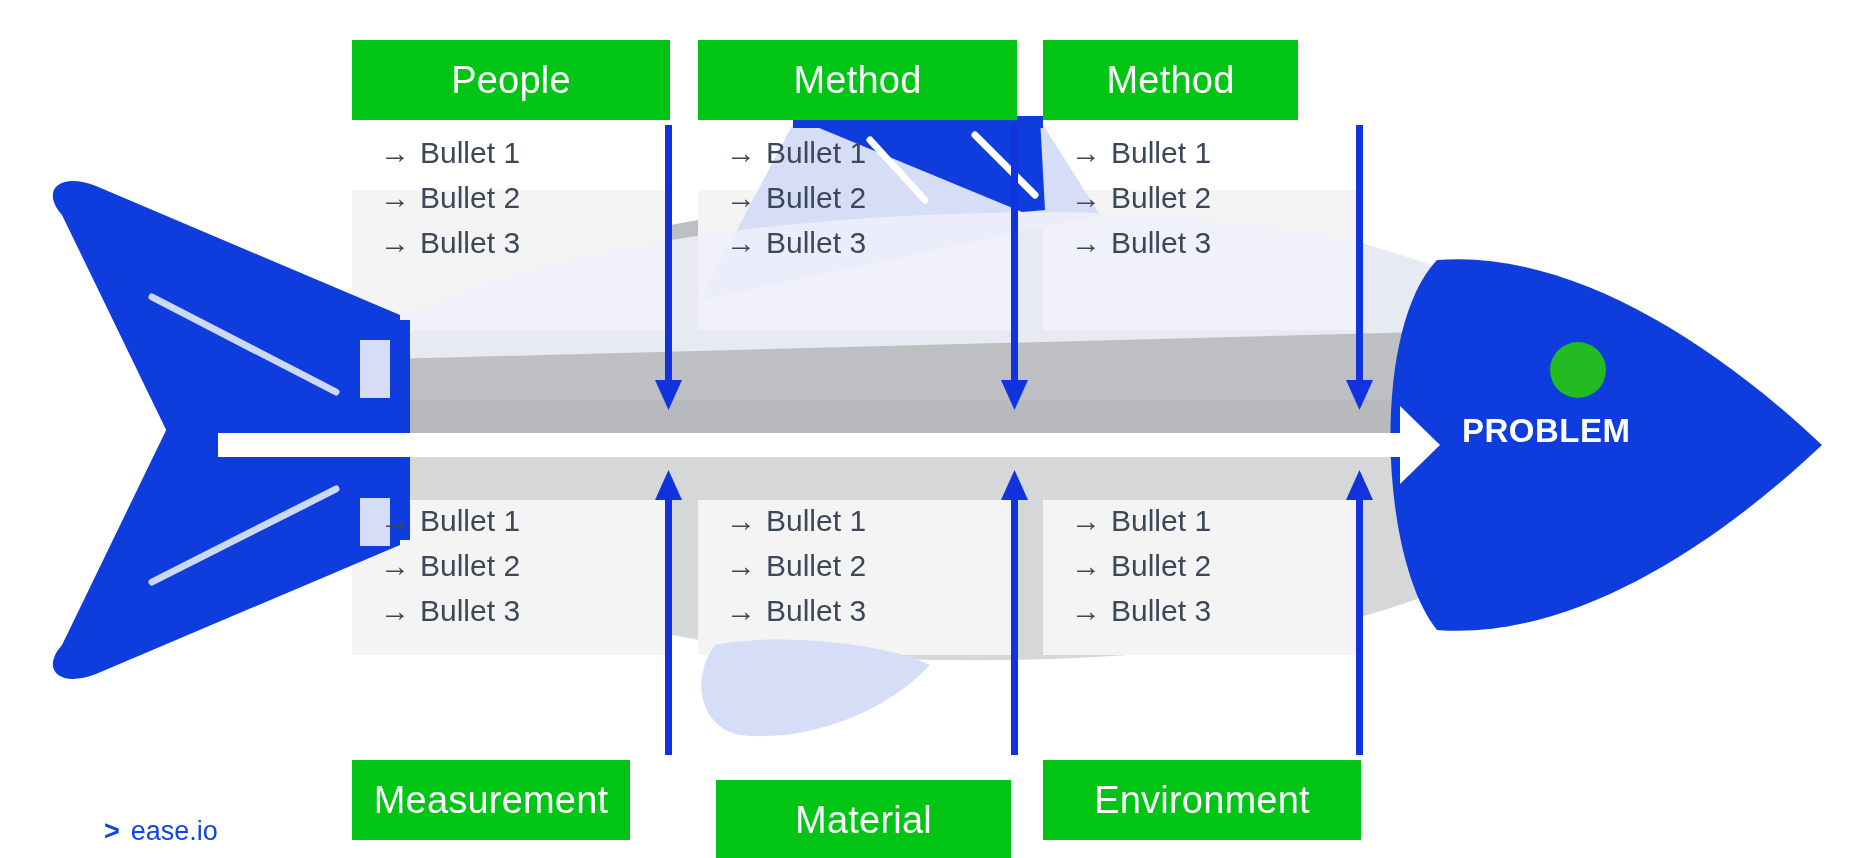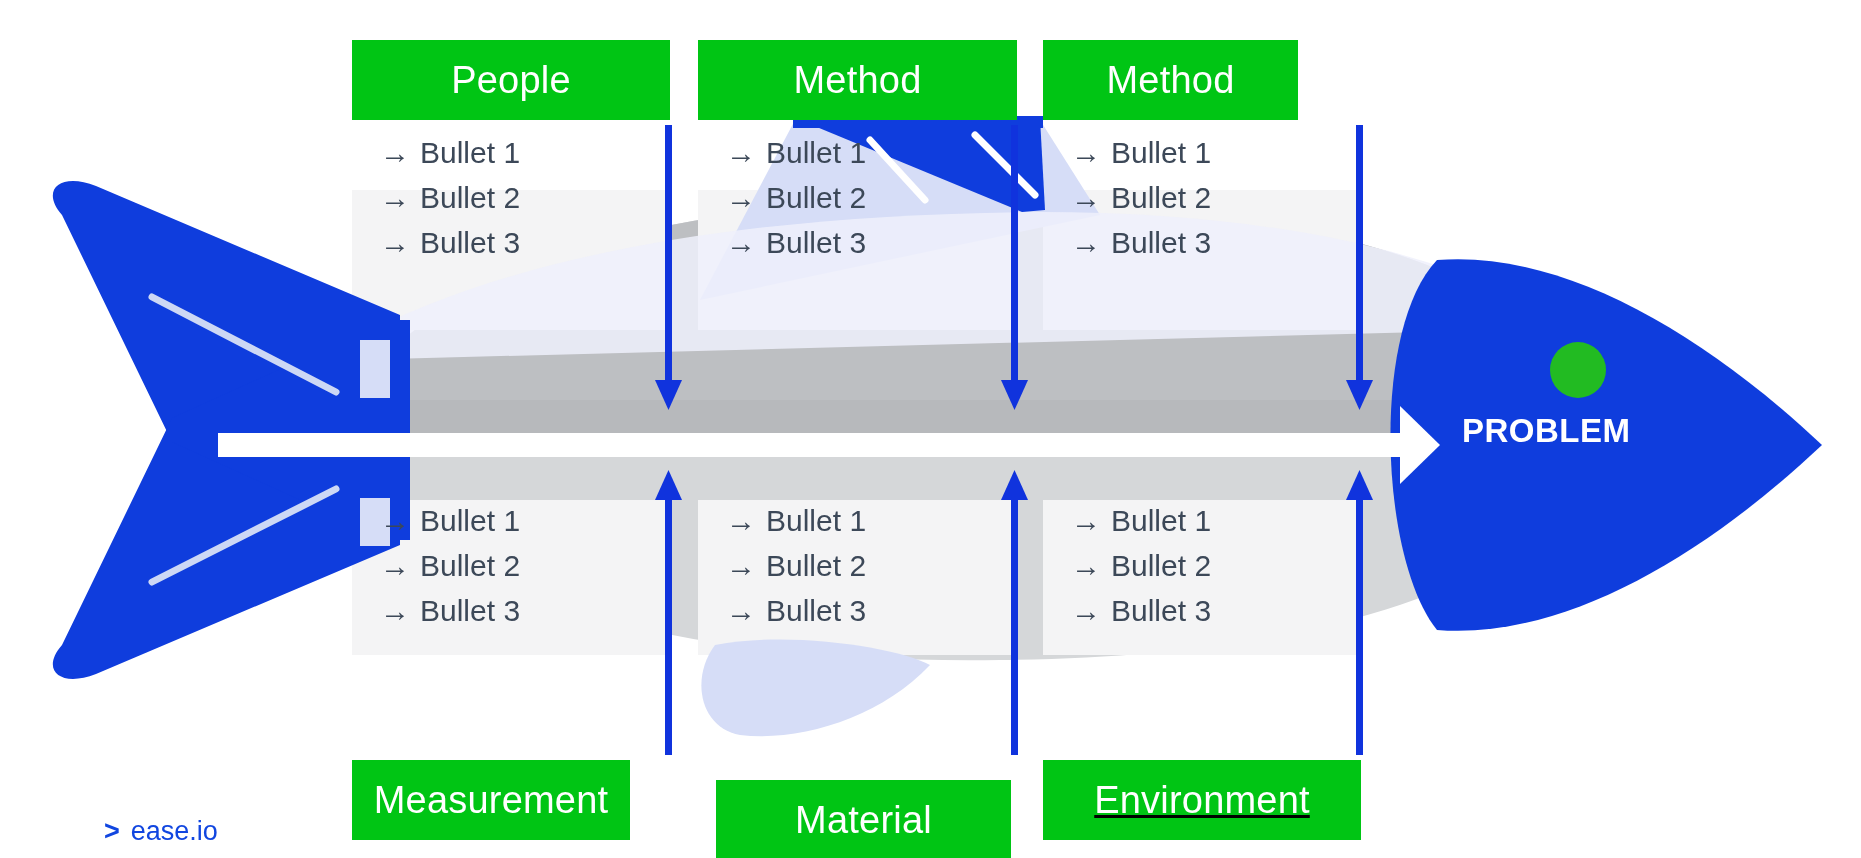--- a/index.html
+++ b/index.html
@@ -270,21 +270,21 @@
       <span>Bullet 3</span>
     </div>
   </div>
 
   <div class="cat-box" style="left:352px; top:760px; width:278px;">
     <span class="cat-label">Measurement</span>
   </div>
   <div class="cat-box" style="left:716px; top:760px; width:295px;margin-top:20px;">
     <span class="cat-label">Material</span>
   </div>
-  <div class="cat-box" style="left:1043px; top:760px; width:318px;text-decoration:underline;">
+  <div class="cat-box" style="left:1043px; top:760px; width:318px;">
     <span class="cat-label">Environment</span>
   </div>
 
   <div id="problem-label">PROBLEM</div>
 
   <div id="brand">
     <span class="chev">&gt;</span>
     <span>ease.io</span>
   </div>
 

